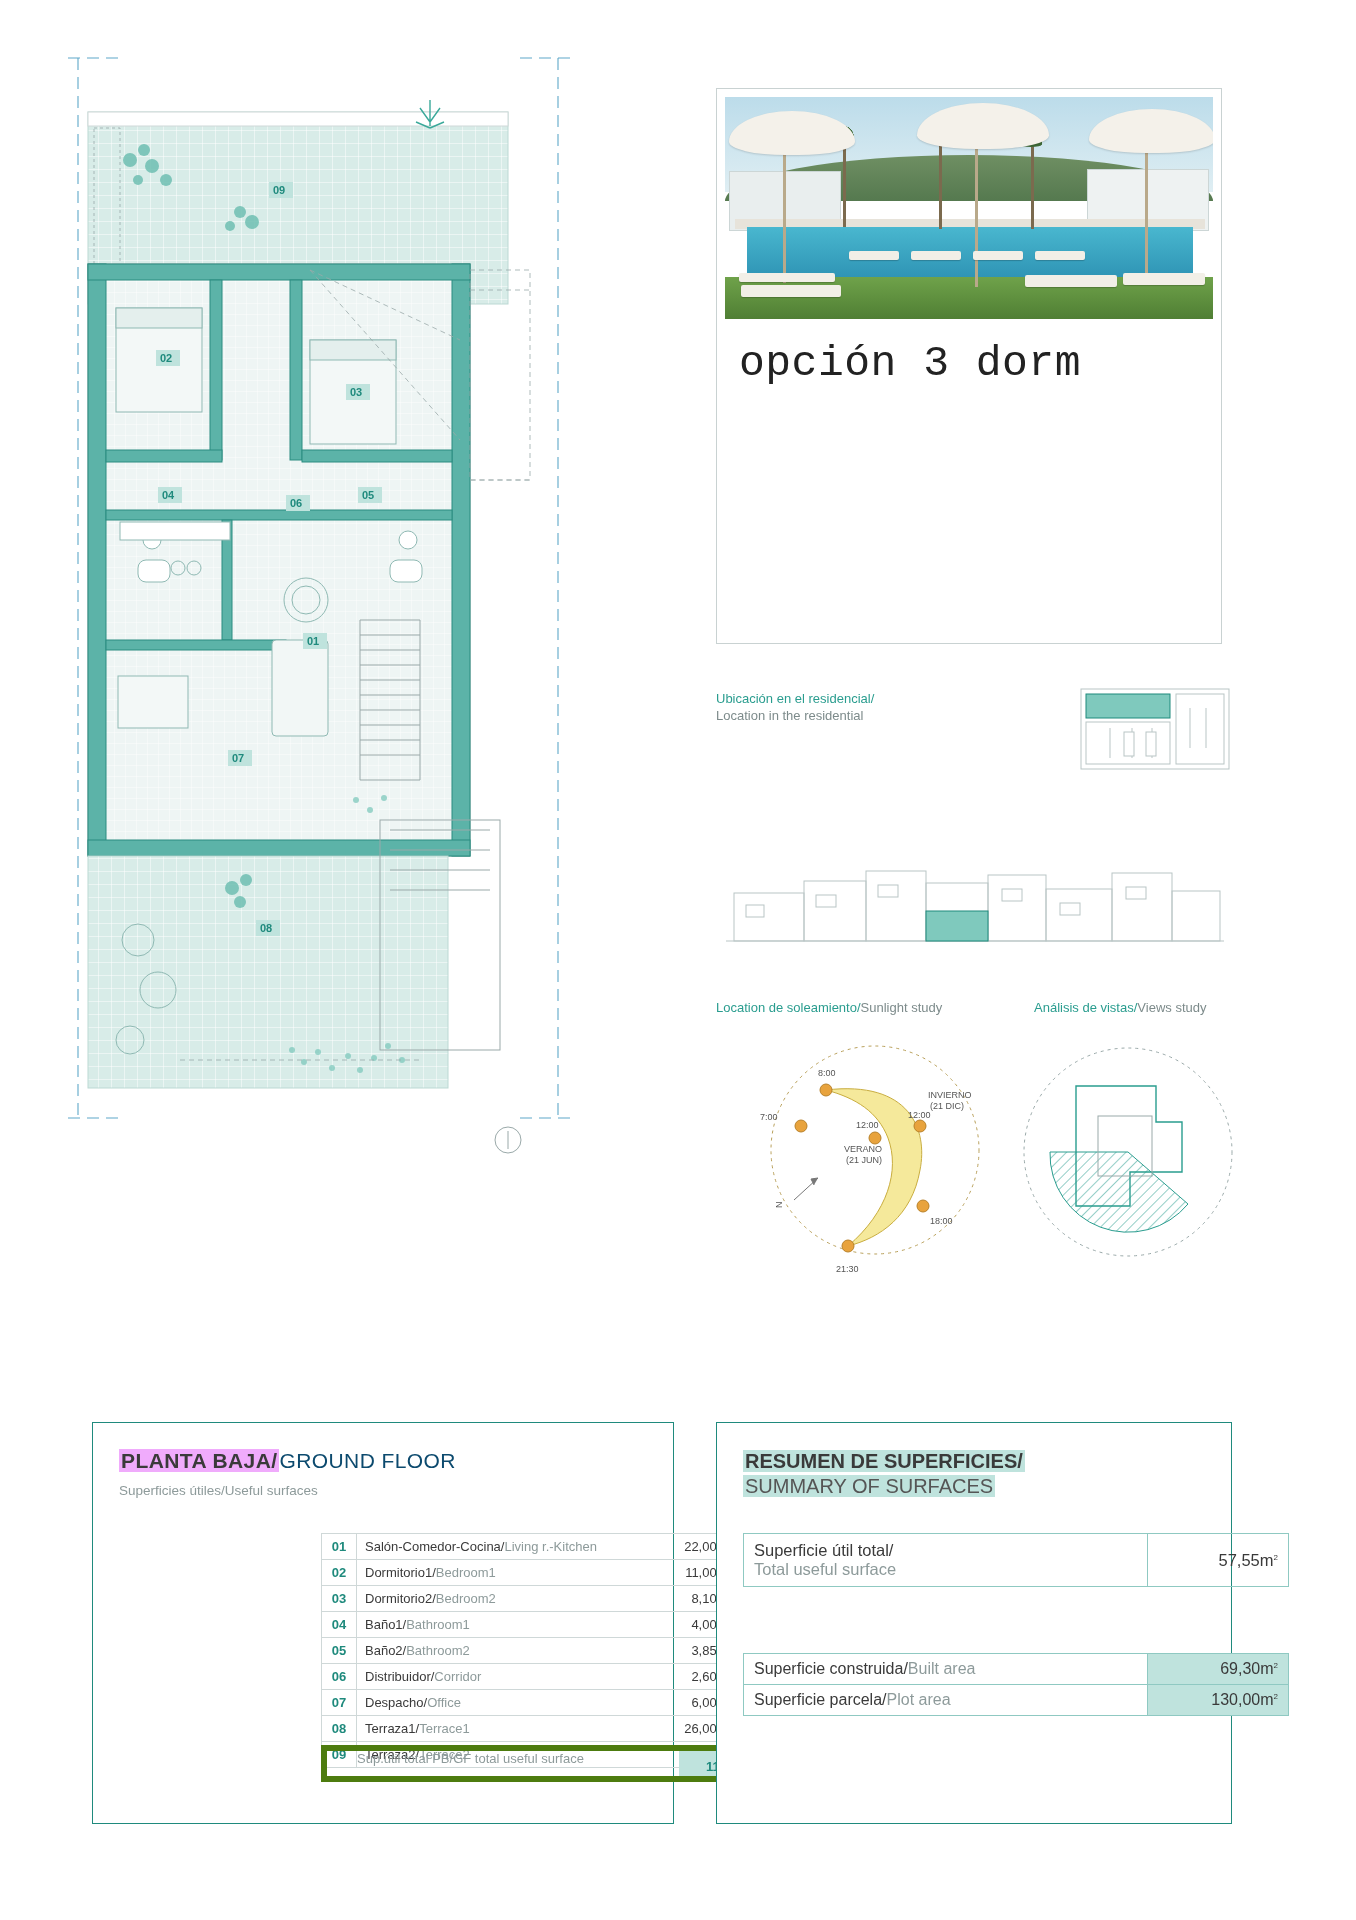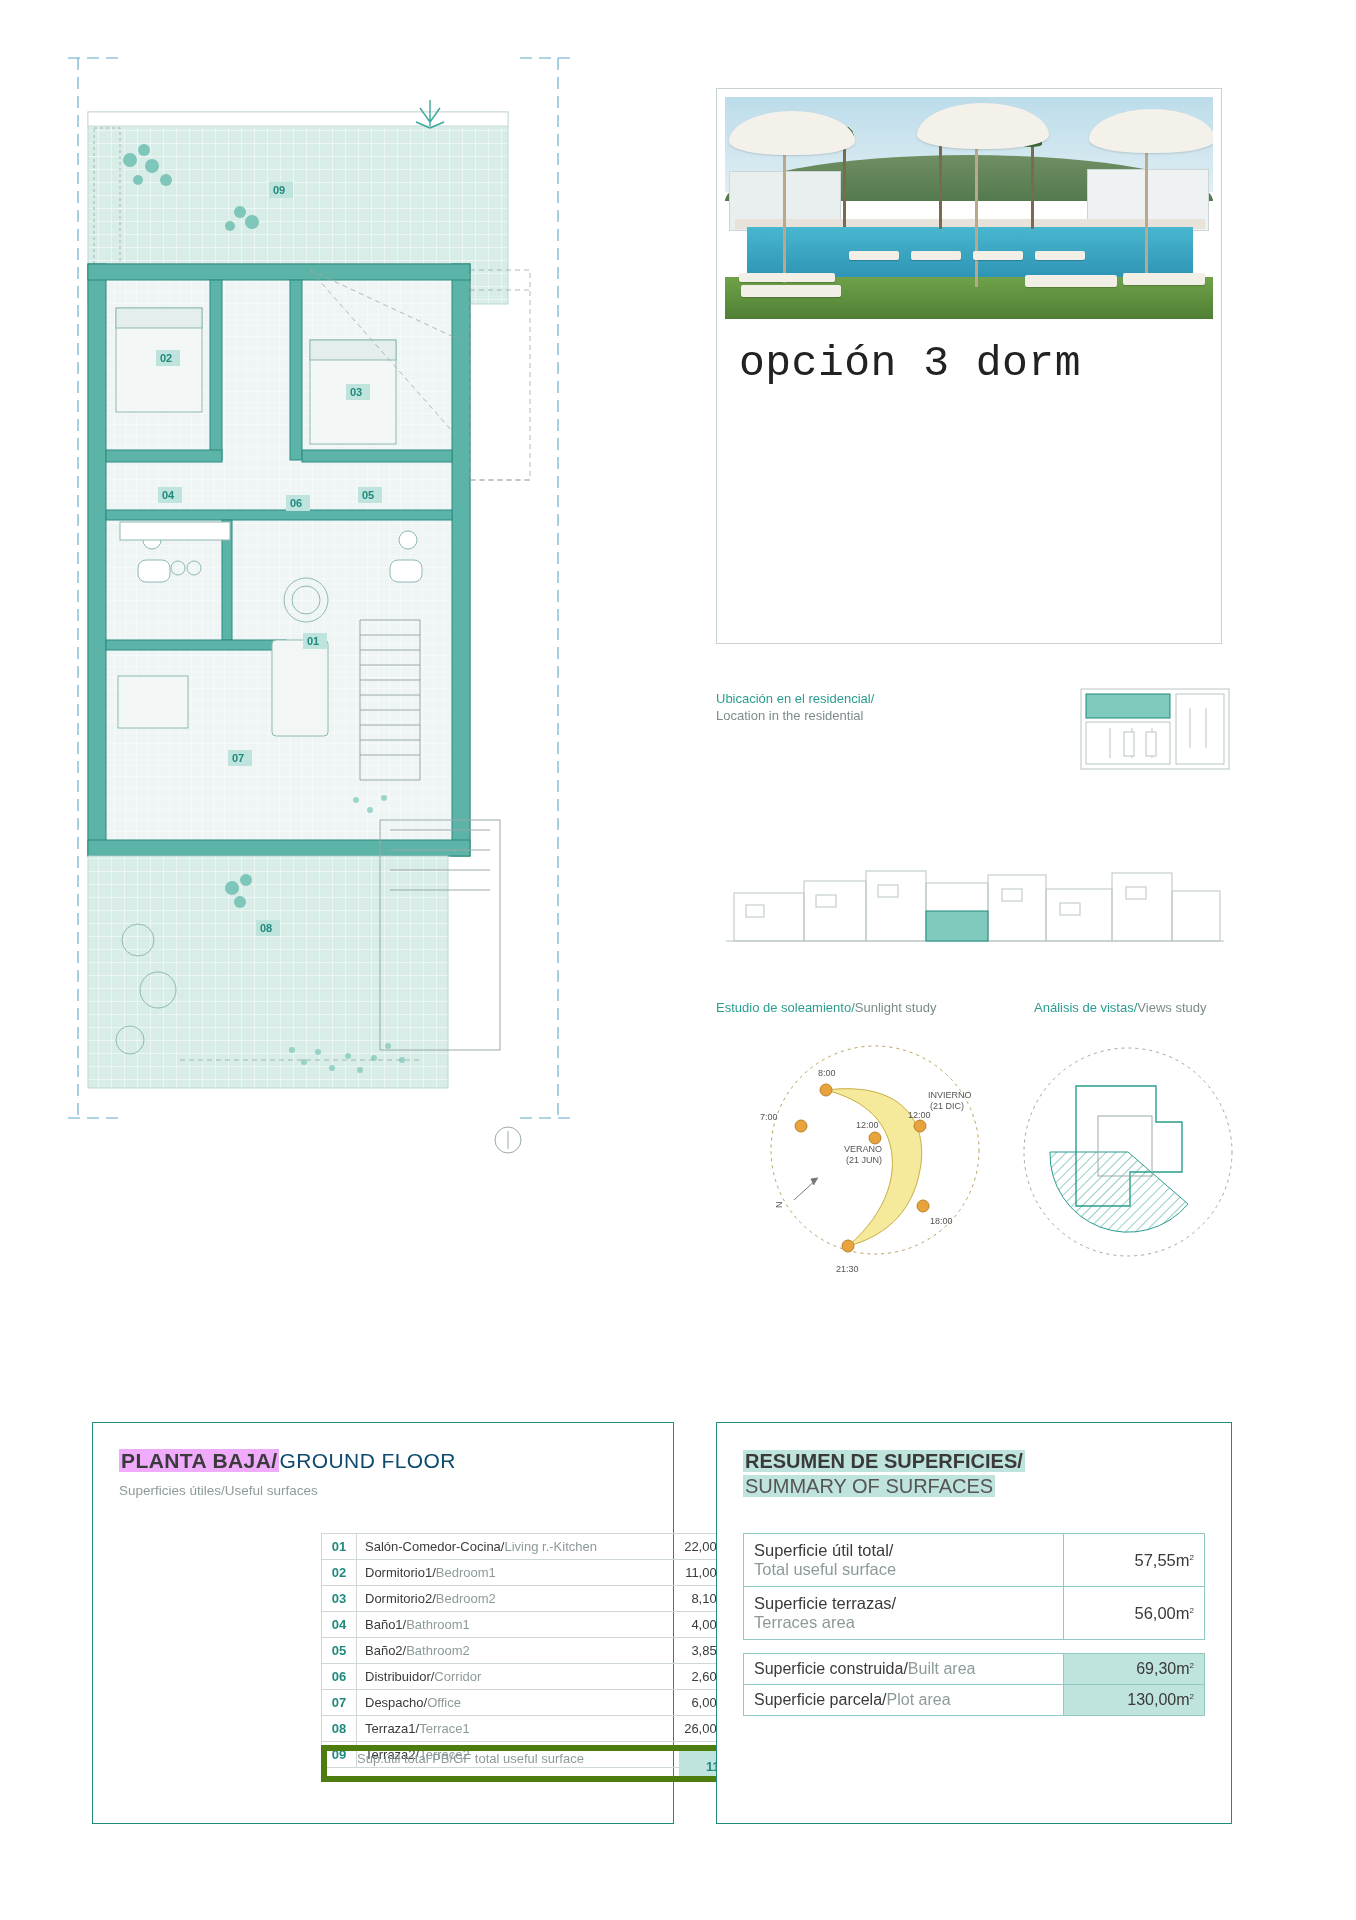--- a/index.html
+++ b/index.html
@@ -64,21 +64,21 @@
   #total-left{position:absolute;left:228px;top:322px;width:420px;display:flex;align-items:flex-start;border:6px solid #4d7c0f;height:25px;padding-left:22px;}
   #total-left .lbl{flex:1;padding-left:8px;font-size:13px;color:#1f8a7d;font-weight:bold;}
   #total-left .lbl span{color:#8d9a9a;font-weight:normal;}
   #total-left .val{width:90px;text-align:right;padding-right:8px;font-size:13px;color:#1f8a7d;font-weight:bold;background:#bfe3dd;height:100%;line-height:25px;box-sizing:border-box;}
 
   #tbl-right{position:absolute;left:716px;top:1422px;width:514px;height:400px;border:1px solid #1f8a7d;background:#fff;}
   #tbl-right h2{margin:0;padding:26px 0 0 26px;font-size:20px;color:#3a3a3a;font-weight:bold;line-height:25px;}
   #tbl-right h2 .hl{background:#bfe3dd;padding:0 2px;}
   #tbl-right h2 .l2{color:#555;font-weight:normal;}
 
-  .sum{position:absolute;left:26px;width:462px;border:1px solid #8fc9c2;border-collapse:collapse;font-size:16.5px;}
+  .sum{position:absolute;left:26px;width:546px;border:1px solid #8fc9c2;border-collapse:collapse;font-size:16.5px;}
   .sum td{border:1px solid #8fc9c2;padding:7px 10px;vertical-align:middle;}
   .sum td.v{width:120px;text-align:right;}
   .sum .sub{color:#8d9a9a;}
   #sum1{top:110px;}
   #sum2{top:230px;font-size:16px;}
   #sum2 td{padding:6px 10px;}
   #sum2 td.v{background:#bfe3dd;}
 </style>
 </head>
 <body>
@@ -306,21 +306,21 @@
         <rect x="286" y="34" width="20" height="12"></rect>
         <rect x="344" y="48" width="20" height="12"></rect>
         <rect x="410" y="32" width="20" height="12"></rect>
       </g>
       <rect x="210" y="56" width="62" height="30" fill="#7fc9bd" stroke="#1f8a7d"></rect>
     </svg>
   </div>
 
   <div id="study-labels">
     <div class="study-title" style="position:absolute;left:0;top:0;">
-      <span>Estudio de soleamiento/</span><span class="sub">Sunlight study</span>
+      <span>Location de soleamiento/</span><span class="sub">Sunlight study</span>
     </div>
     <div class="study-title" style="position:absolute;left:318px;top:0;">
       <span>Análisis de vistas/</span><span class="sub">Views study</span>
     </div>
   </div>
 
   <div id="sun">
     <svg width="230" height="260" viewBox="0 0 230 260" xmlns="http://www.w3.org/2000/svg" font-family="Liberation Sans, sans-serif" font-size="9">
       <circle cx="115" cy="130" r="104" fill="none" stroke="#b9a05a" stroke-dasharray="3 4"></circle>
       <path d="M66 70 C150 60 168 110 160 150 C152 196 120 218 88 226 C128 192 140 150 128 118 C118 92 96 78 66 70 Z" fill="#f2e27a" fill-opacity=".75" stroke="#c9ad3f"></path>
@@ -443,27 +443,20 @@
 
     <table class="sum" id="sum1">
       <tbody>
           <tr>
         <td>
           <span>Superficie útil total/</span><br>
           <span class="sub">Total useful surface</span>
         </td>
         <td class="v"><span>57,55</span><span>m</span><sup>2</sup></td>
       </tr>
-      <tr>
-        <td>
-          <span>Superficie terrazas/</span><br>
-          <span class="sub">Terraces area</span>
-        </td>
-        <td class="v"><span>56,00</span><span>m</span><sup>2</sup></td>
-      </tr>
     </tbody>
       </table>
 
     <table class="sum" id="sum2">
       <tbody>
           <tr>
         <td><span>Superficie construida/</span><span class="sub">Built area</span></td>
         <td class="v"><span>69,30</span><span>m</span><sup>2</sup></td>
       </tr>
       <tr>

